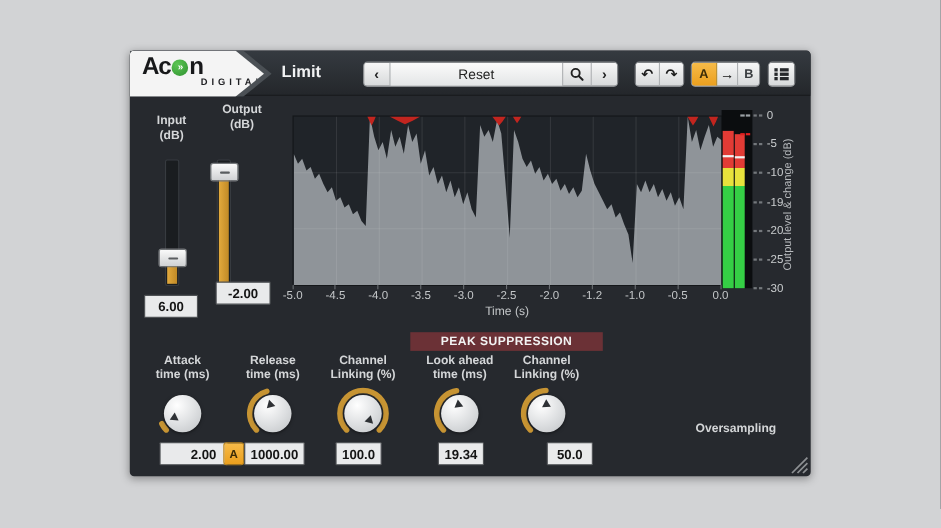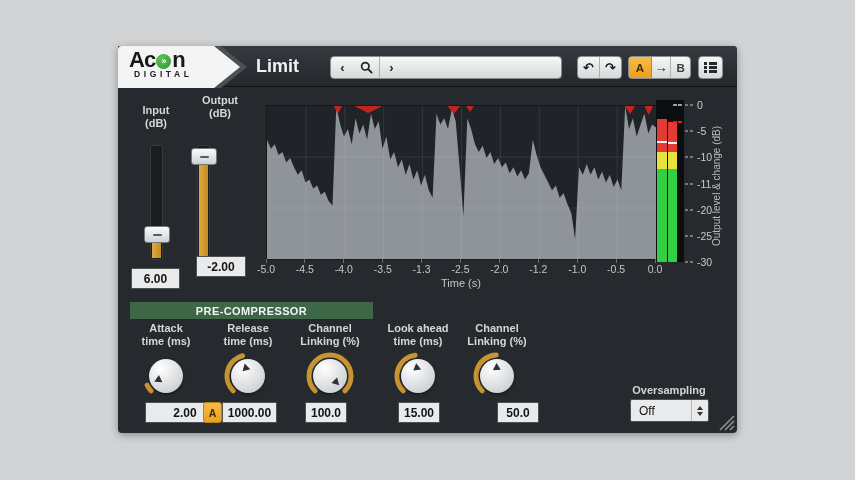--- a/index.html
+++ b/index.html
@@ -7,30 +7,30 @@
   .stage{position:relative;width:855px;height:480px;background:#d2d3d5;overflow:hidden;}
   .window{position:absolute;left:118px;top:46px;width:619px;height:387px;background:#26292e;
           border-radius:4px;box-shadow:0 2px 8px rgba(0,0,0,.35);}
   
   .header{position:absolute;left:0;top:0;width:100%;height:40px;
           background:linear-gradient(#353a40,#24272b);border-bottom:1px solid #101214;
           border-radius:4px 4px 0 0;}
   .logo-back{position:absolute;left:0;top:0;width:130px;height:42px;background:#4b5055;
              clip-path:polygon(0 0,103px 0,129px 21px,103px 42px,0 42px);}
   .logo-badge{position:absolute;left:0;top:0;width:123px;height:42px;background:#f4f4f4;
-              clip-path:polygon(0 0,96px 0,122px 21px,96px 42px,0 42px);border-radius:4px 0 0 0;}
+              clip-path:polygon(0 0,96px 0,122px 21px,96px 42px,0 42px);border-radius:4px 0 0 0;text-align:right;}
   .logo-line1{display:flex;align-items:center;padding:3px 0 0 11px;font-weight:900;font-size:22px;
               letter-spacing:-1px;color:#17181a;line-height:22px;}
   .logo-o{width:15px;height:15px;border-radius:50%;margin:2px 1px 0 1px;
           background:radial-gradient(circle at 35% 30%,#5cc653,#2f9130);display:flex;
           align-items:center;justify-content:center;}
   .logo-o span{color:#fff;font-size:9px;font-weight:700;line-height:15px;letter-spacing:-1px;}
   .logo-line2{padding-left:16px;margin-top:-2px;font-size:8.5px;font-weight:700;letter-spacing:3.6px;color:#202124;}
   .win-title{position:absolute;left:138px;top:0;height:40px;line-height:40px;color:#f1f2f3;
-             font-size:18px;font-weight:700;}
+             font-size:15px;font-weight:700;}
   .tb-light{background:linear-gradient(#f7f7f7,#d7d9da);border:1px solid #8a8d90;color:#222;}
   .preset{position:absolute;left:212px;top:10px;width:230px;height:21px;border-radius:4px;
           display:flex;overflow:hidden;}
   .preset .seg{display:flex;align-items:center;justify-content:center;height:100%;}
   .seg-prev,.seg-next{width:23px;font-size:13px;font-weight:700;cursor:pointer;}
   .seg-name{flex:1;font-size:12.5px;border-left:1px solid #aeb1b3;border-right:1px solid #aeb1b3;
             background:linear-gradient(#fbfbfb,#e3e5e6);}
   .seg-search{width:25px;border-right:1px solid #aeb1b3;cursor:pointer;}
   .btn{position:absolute;top:10px;height:21px;border-radius:4px;display:flex;align-items:center;
        justify-content:center;cursor:pointer;}
@@ -125,20 +125,21 @@
           <span>n</span>
         </div>
         <div class="logo-line2">DIGITAL</div>
       </div>
       <div class="win-title">Limit</div>
 
       <div class="preset tb-light">
         <div class="seg seg-prev">
             <span>‹</span>
           </div>
+        <div class="seg seg-name">Reset</div>
         <div class="seg seg-search">
           <svg width="13" height="13" viewBox="0 0 13 13">
             <circle cx="5.3" cy="5.3" r="3.7" fill="none" stroke="#222" stroke-width="1.7"></circle>
             <line x1="8.2" y1="8.2" x2="11.6" y2="11.6" stroke="#222" stroke-width="1.9" stroke-linecap="round"></line>
           </svg>
         </div>
         <div class="seg seg-next">
             <span>›</span>
           </div>
       </div>
@@ -245,21 +246,21 @@
           <div class="scale-num">-5</div>
         </div>
         <div class="scale-row" style="top: 52.3333px;">
           <div class="scale-dash"></div>
           <div class="scale-dash"></div>
           <div class="scale-num">-10</div>
         </div>
         <div class="scale-row" style="top: 78.5px;">
           <div class="scale-dash"></div>
           <div class="scale-dash"></div>
-          <div class="scale-num">-11</div>
+          <div class="scale-num">-19</div>
         </div>
         <div class="scale-row" style="top: 104.667px;">
           <div class="scale-dash"></div>
           <div class="scale-dash"></div>
           <div class="scale-num">-20</div>
         </div>
         <div class="scale-row" style="top: 130.833px;">
           <div class="scale-dash"></div>
           <div class="scale-dash"></div>
           <div class="scale-num">-25</div>
@@ -275,37 +276,37 @@
     <div id="x-axis">
         <div class="x-tick" style="left: 147.5px;"></div>
         <div class="x-label" style="left: 130px;">-5.0</div>
         <div class="x-tick" style="left: 186.4px;"></div>
         <div class="x-label" style="left: 168.9px;">-4.5</div>
         <div class="x-tick" style="left: 225.3px;"></div>
         <div class="x-label" style="left: 207.8px;">-4.0</div>
         <div class="x-tick" style="left: 264.2px;"></div>
         <div class="x-label" style="left: 246.7px;">-3.5</div>
         <div class="x-tick" style="left: 303.1px;"></div>
-        <div class="x-label" style="left: 285.6px;">-1.3</div>
+        <div class="x-label" style="left: 285.6px;">-3.0</div>
         <div class="x-tick" style="left: 342px;"></div>
         <div class="x-label" style="left: 324.5px;">-2.5</div>
         <div class="x-tick" style="left: 380.9px;"></div>
         <div class="x-label" style="left: 363.4px;">-2.0</div>
         <div class="x-tick" style="left: 419.8px;"></div>
         <div class="x-label" style="left: 402.3px;">-1.2</div>
         <div class="x-tick" style="left: 458.7px;"></div>
         <div class="x-label" style="left: 441.2px;">-1.0</div>
         <div class="x-tick" style="left: 497.6px;"></div>
         <div class="x-label" style="left: 480.1px;">-0.5</div>
         <div class="x-tick" style="left: 536.5px;"></div>
         <div class="x-label" style="left: 519px;">0.0</div>
       </div>
     <div class="x-axis-title">Time (s)</div>
 
-    <div class="band band-pre">PRE-COMPRESSOR</div>
+    <div class="band band-peak">PEAK SUPPRESSION</div>
 
     <div class="knob-label" style="left:8px;top:276px;width:80px;">
       <div>Attack</div>
         <div>time (ms)</div>
     </div>
     <div class="knob-label" style="left:90px;top:276px;width:80px;">
       <div>Release</div>
         <div>time (ms)</div>
     </div>
     <div class="knob-label" style="left:172px;top:276px;width:80px;">
@@ -364,31 +365,24 @@
         <div class="knob-face"></div>
         <div class="knob-rot" style="transform: rotate(-2deg);">
           <div class="knob-ptr"></div>
         </div>
       </div>
 
     <div class="vbox" style="left:27px;top:356px;width:42px;padding-left:18px;">2.00</div>
     <div class="abadge" style="left:85px;">A</div>
     <div class="vbox" style="left:104px;top:356px;width:53px;">1000.00</div>
     <div class="vbox" style="left:187px;top:356px;width:40px;">100.0</div>
-    <div class="vbox" style="left:280px;top:356px;width:40px;">15.00</div>
+    <div class="vbox" style="left:280px;top:356px;width:40px;">19.34</div>
     <div class="vbox" style="left:359px;top:356px;width:40px;margin-left:20px;">50.0</div>
 
     <div class="os-label">Oversampling</div>
-    <div class="os-select">
-      <div class="os-value">Off</div>
-      <div class="os-spin">
-          <i class="os-up"></i>
-          <i class="os-down"></i>
-        </div>
-    </div>
 
     <svg class="resize-grip" viewBox="0 0 26 26">
       <line x1="10" y1="24" x2="24" y2="10" stroke="#8e9194" stroke-width="1.6"></line>
       <line x1="15" y1="24" x2="24" y2="15" stroke="#8e9194" stroke-width="1.6"></line>
       <line x1="20" y1="24" x2="24" y2="20" stroke="#8e9194" stroke-width="1.6"></line>
     </svg>
   </div>
 </div>
 
 </body></html>

